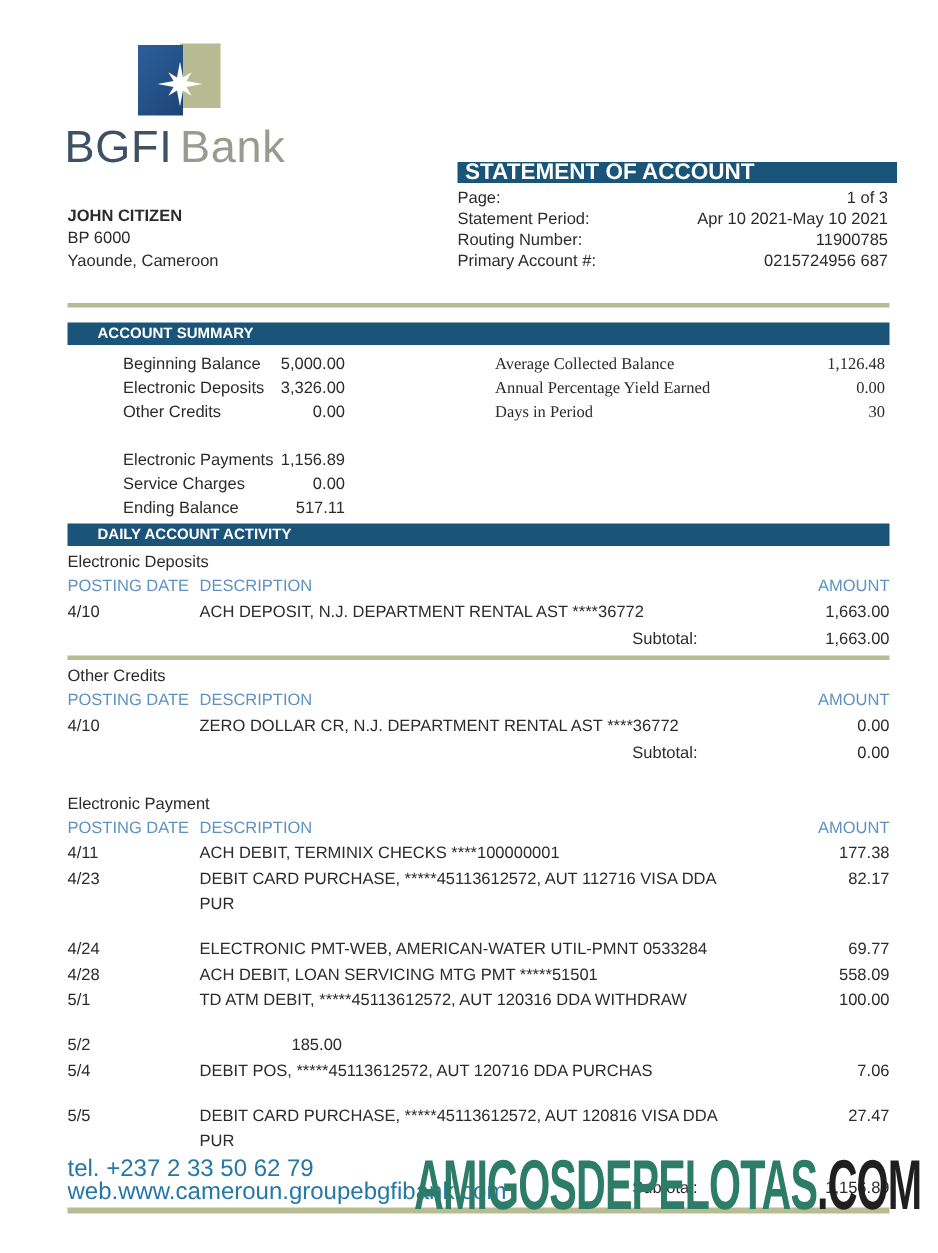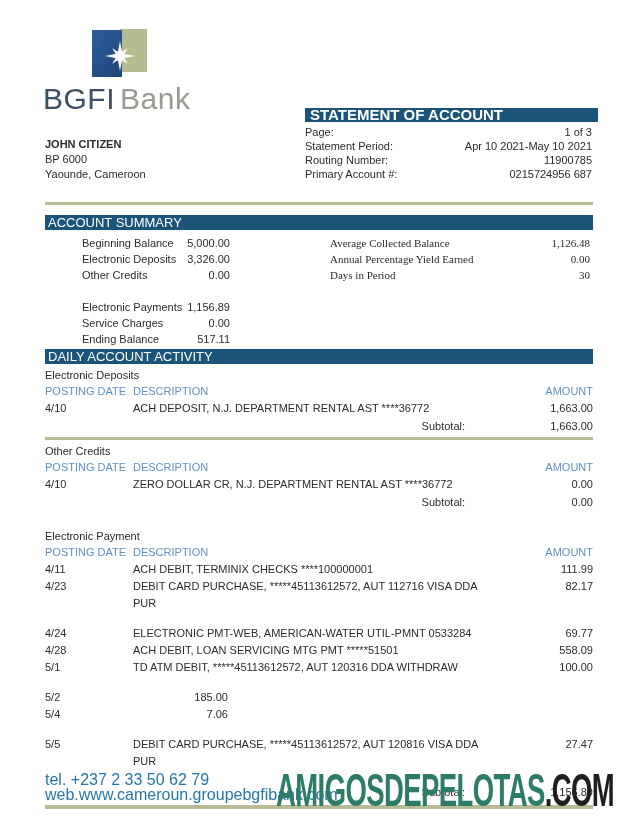--- a/index.html
+++ b/index.html
@@ -23,21 +23,21 @@
   .stmt-bar{height:14px;line-height:14px;background:var(--bar-bg);color:#fff;font-weight:bold;font-size:15px;padding-left:5px;}
   .stmt-rows{padding-top:3px;}
   .stmt-row{display:flex;justify-content:space-between;line-height:14px;}
   .stmt-row .v{text-align:right;padding-right:6px;}
   
   .content{position:absolute;left:45px;top:202px;width:548px;font-size:11px;}
   .rule{height:3px;background:var(--rule);}
   .rule-top{margin-bottom:10px;}
   .rule-mid{margin:2px 0 3px 0;}
   .rule-bottom{height:4px;margin-top:4px;}
-  .section-bar{height:15px;line-height:15px;background:var(--bar-bg);color:#fff;font-weight:normal;font-size:13px;padding-left:3px;}
+  .section-bar{height:15px;line-height:15px;background:var(--bar-bg);color:#fff;font-weight:bold;font-size:10px;padding-left:20px;}
   
   .summary{display:flex;padding:5px 0 2px 0;}
   .sum-col.left{width:185px;}
   .sum-col.right{margin-left:63px;width:297px;font-family:Liberation Serif, serif;}
   .sum-row{display:flex;justify-content:space-between;line-height:16px;margin-left:37px;}
   .sum-row.spacer{height:16px;}
   
   .act-section{margin-top:3px;}
   .act-section.gap-before{margin-top:17px;}
   .act-name{line-height:16px;margin-top:2px;}
@@ -185,21 +185,21 @@
         <div class="act-section gap-before">
           <div class="act-name">Electronic Payment</div>
           <div class="act-row hdr">
             <div class="col-date">POSTING DATE</div>
             <div class="col-desc">DESCRIPTION</div>
             <div class="col-amt">AMOUNT</div>
           </div>
           <div class="act-row">
             <div class="col-date">4/11</div>
             <div class="col-desc">ACH DEBIT, TERMINIX CHECKS ****100000001</div>
-            <div class="col-amt">111.99</div>
+            <div class="col-amt">177.38</div>
           </div>
           <div class="act-row gap-after">
             <div class="col-date">4/23</div>
             <div class="col-desc">DEBIT CARD PURCHASE, *****45113612572, AUT 112716 VISA DDA PUR</div>
             <div class="col-amt">82.17</div>
           </div>
           <div class="act-row">
             <div class="col-date">4/24</div>
             <div class="col-desc">ELECTRONIC PMT-WEB, AMERICAN-WATER UTIL-PMNT 0533284</div>
             <div class="col-amt">69.77</div>
@@ -213,20 +213,21 @@
             <div class="col-date">5/1</div>
             <div class="col-desc">TD ATM DEBIT, *****45113612572, AUT 120316 DDA WITHDRAW</div>
             <div class="col-amt">100.00</div>
           </div>
           <div class="act-row">
             <div class="col-date">5/2</div>
             <div class="col-amt">185.00</div>
           </div>
           <div class="act-row gap-after">
             <div class="col-date">5/4</div>
+            <div class="col-desc">DEBIT POS, *****45113612572, AUT 120716 DDA PURCHAS</div>
             <div class="col-amt">7.06</div>
           </div>
           <div class="act-row gap-after">
             <div class="col-date">5/5</div>
             <div class="col-desc">DEBIT CARD PURCHASE, *****45113612572, AUT 120816 VISA DDA PUR</div>
             <div class="col-amt">27.47</div>
           </div>
           <div class="sub-row">
             <div class="sub-label">Subtotal:</div>
             <div class="sub-amt">1,156.89</div>

